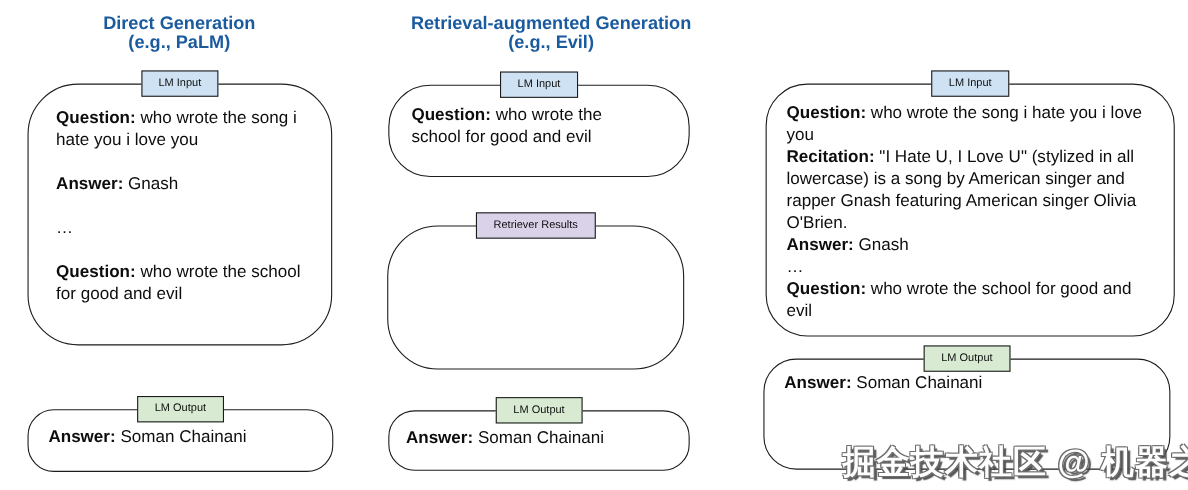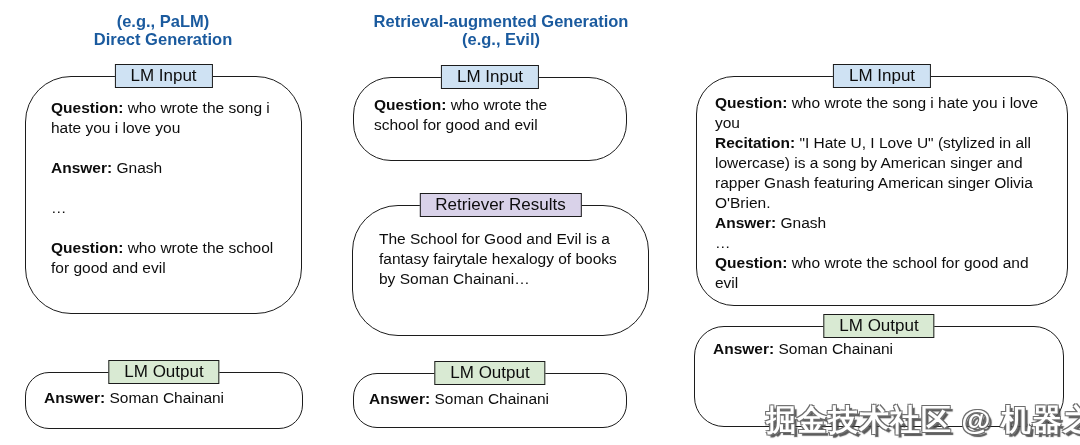--- a/index.html
+++ b/index.html
@@ -13,42 +13,42 @@
     position:absolute; top:12px; width:300px; text-align:center;
     color:var(--title-blue); font-weight:bold; font-size:16.5px; line-height:18px;
   }
   .box {
     position:absolute; background:#ffffff;
     border:1.6px solid var(--box-border);
   }
   .tag {
     position:absolute; top:-13px; left:50%; transform:translateX(-50%);
     border:1.6px solid var(--box-border);
-    font-size:17px; line-height:20px; padding:1px 15px;
+    font-size:10px; line-height:20px; padding:1px 15px;
     white-space:nowrap; z-index:2; color:var(--text);
   }
   .tag-input { background:var(--lm-input-bg); }
   .tag-retr  { background:var(--retriever-bg); }
   .tag-output{ background:var(--lm-output-bg);text-align:right; }
   .content { position:relative; font-size:15.5px; line-height:20px; color:var(--text); }
   .tline { min-height:20px; }
   .tline b { font-weight:bold;text-align:right; }
 
   #t1 { left:13px; }
   #t2 { left:351px; }
   #t3 { left:729px; }
 
   #b1i { left:25px;  top:76px;  width:277px; height:238px; border-radius:46px; }
   #b1i .content { padding:21px 23px 0 25px; }
   #b1o { left:25px;  top:372px; width:278px; height:57px;  border-radius:24px; }
   #b1o .content { padding:15px 15px 0 18px; }
 
   #b2i { left:353px; top:77px;  width:274px; height:84px;  border-radius:38px; }
   #b2i .content { padding:17px 40px 0 20px; }
-  #b2r { left:352px; top:205px; width:297px; height:131px; border-radius:46px; }
+  #b2r { left:352px; top:205px; width:270px; height:131px; border-radius:46px;text-align:center; }
   #b2r .content { padding:23px 28px 0 26px; }
   #b2o { left:353px; top:373px; width:274px; height:55px;  border-radius:24px; }
   #b2o .content { padding:15px 12px 0 15px; }
 
   #b3i { left:696px; top:76px;  width:372px; height:230px; border-radius:38px; }
   #b3i .content { padding:16px 17px 0 18px; }
   #b3o { left:694px; top:326px; width:370px; height:101px; border-radius:30px; }
   #b3o .content { padding:12px 25px 0 18px; }
 
   #watermark {
@@ -60,22 +60,22 @@
       -1px  1px 0 #6d6d6d, 1px  1px 0 #6d6d6d,
        3px  3px 1px rgba(70,70,70,0.9);
   }
 </style>
 </head>
 <body>
 
 <div id="stage">
 
   <div class="col-title" id="t1">
+    <div>Direct Generation</div>
     <div>(e.g., PaLM)</div>
-    <div>Direct Generation</div>
   </div>
   <div class="box" id="b1i">
     <div class="tag tag-input">LM Input</div>
     <div class="content">
         <div class="tline"><b>Question:</b> who wrote the song i hate you i love you</div>
         <div class="tline"></div>
         <div class="tline"><b>Answer:</b> Gnash</div>
         <div class="tline"></div>
         <div class="tline">…</div>
         <div class="tline"></div>
@@ -94,23 +94,20 @@
     <div>(e.g., Evil)</div>
   </div>
   <div class="box" id="b2i">
     <div class="tag tag-input">LM Input</div>
     <div class="content">
         <div class="tline"><b>Question:</b> who wrote the school for good and evil</div>
       </div>
   </div>
   <div class="box" id="b2r">
     <div class="tag tag-retr">Retriever Results</div>
-    <div class="content">
-        <div class="tline">The School for Good and Evil is a fantasy fairytale hexalogy of books by Soman Chainani…</div>
-      </div>
   </div>
   <div class="box" id="b2o">
     <div class="tag tag-output">LM Output</div>
     <div class="content">
         <div class="tline"><b>Answer:</b> Soman Chainani</div>
       </div>
   </div>
 
   <div class="box" id="b3i">
     <div class="tag tag-input">LM Input</div>

